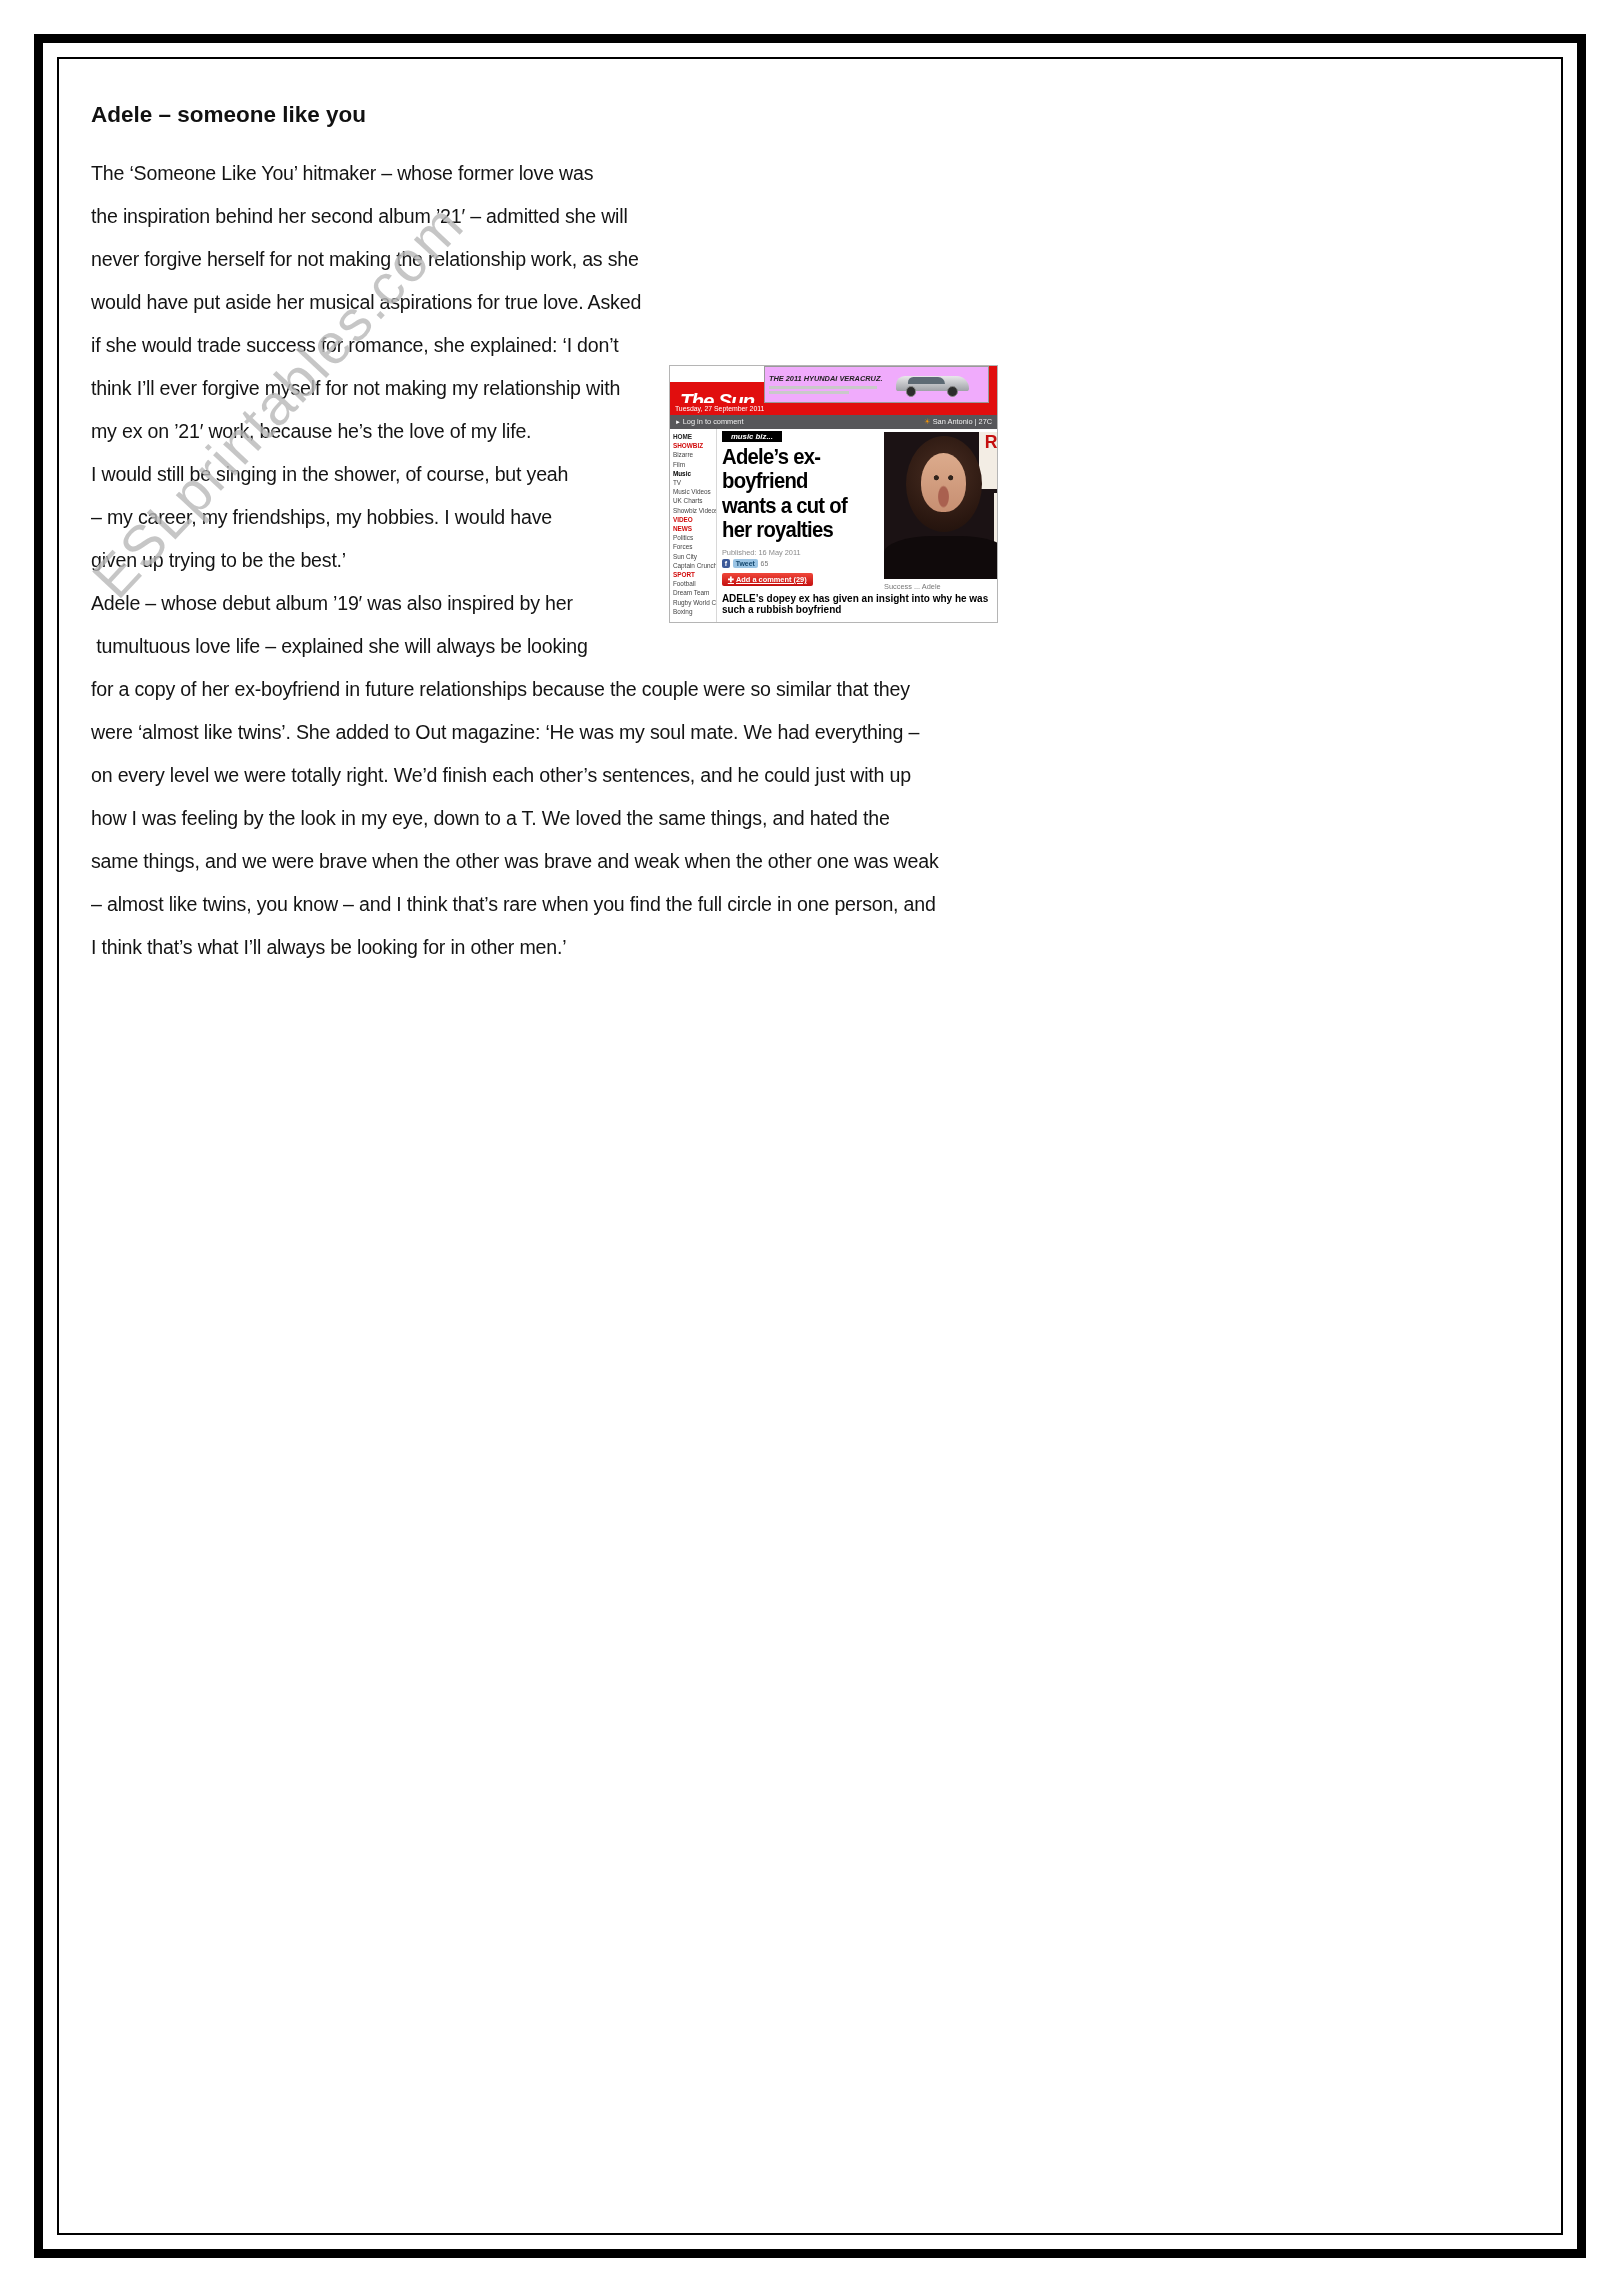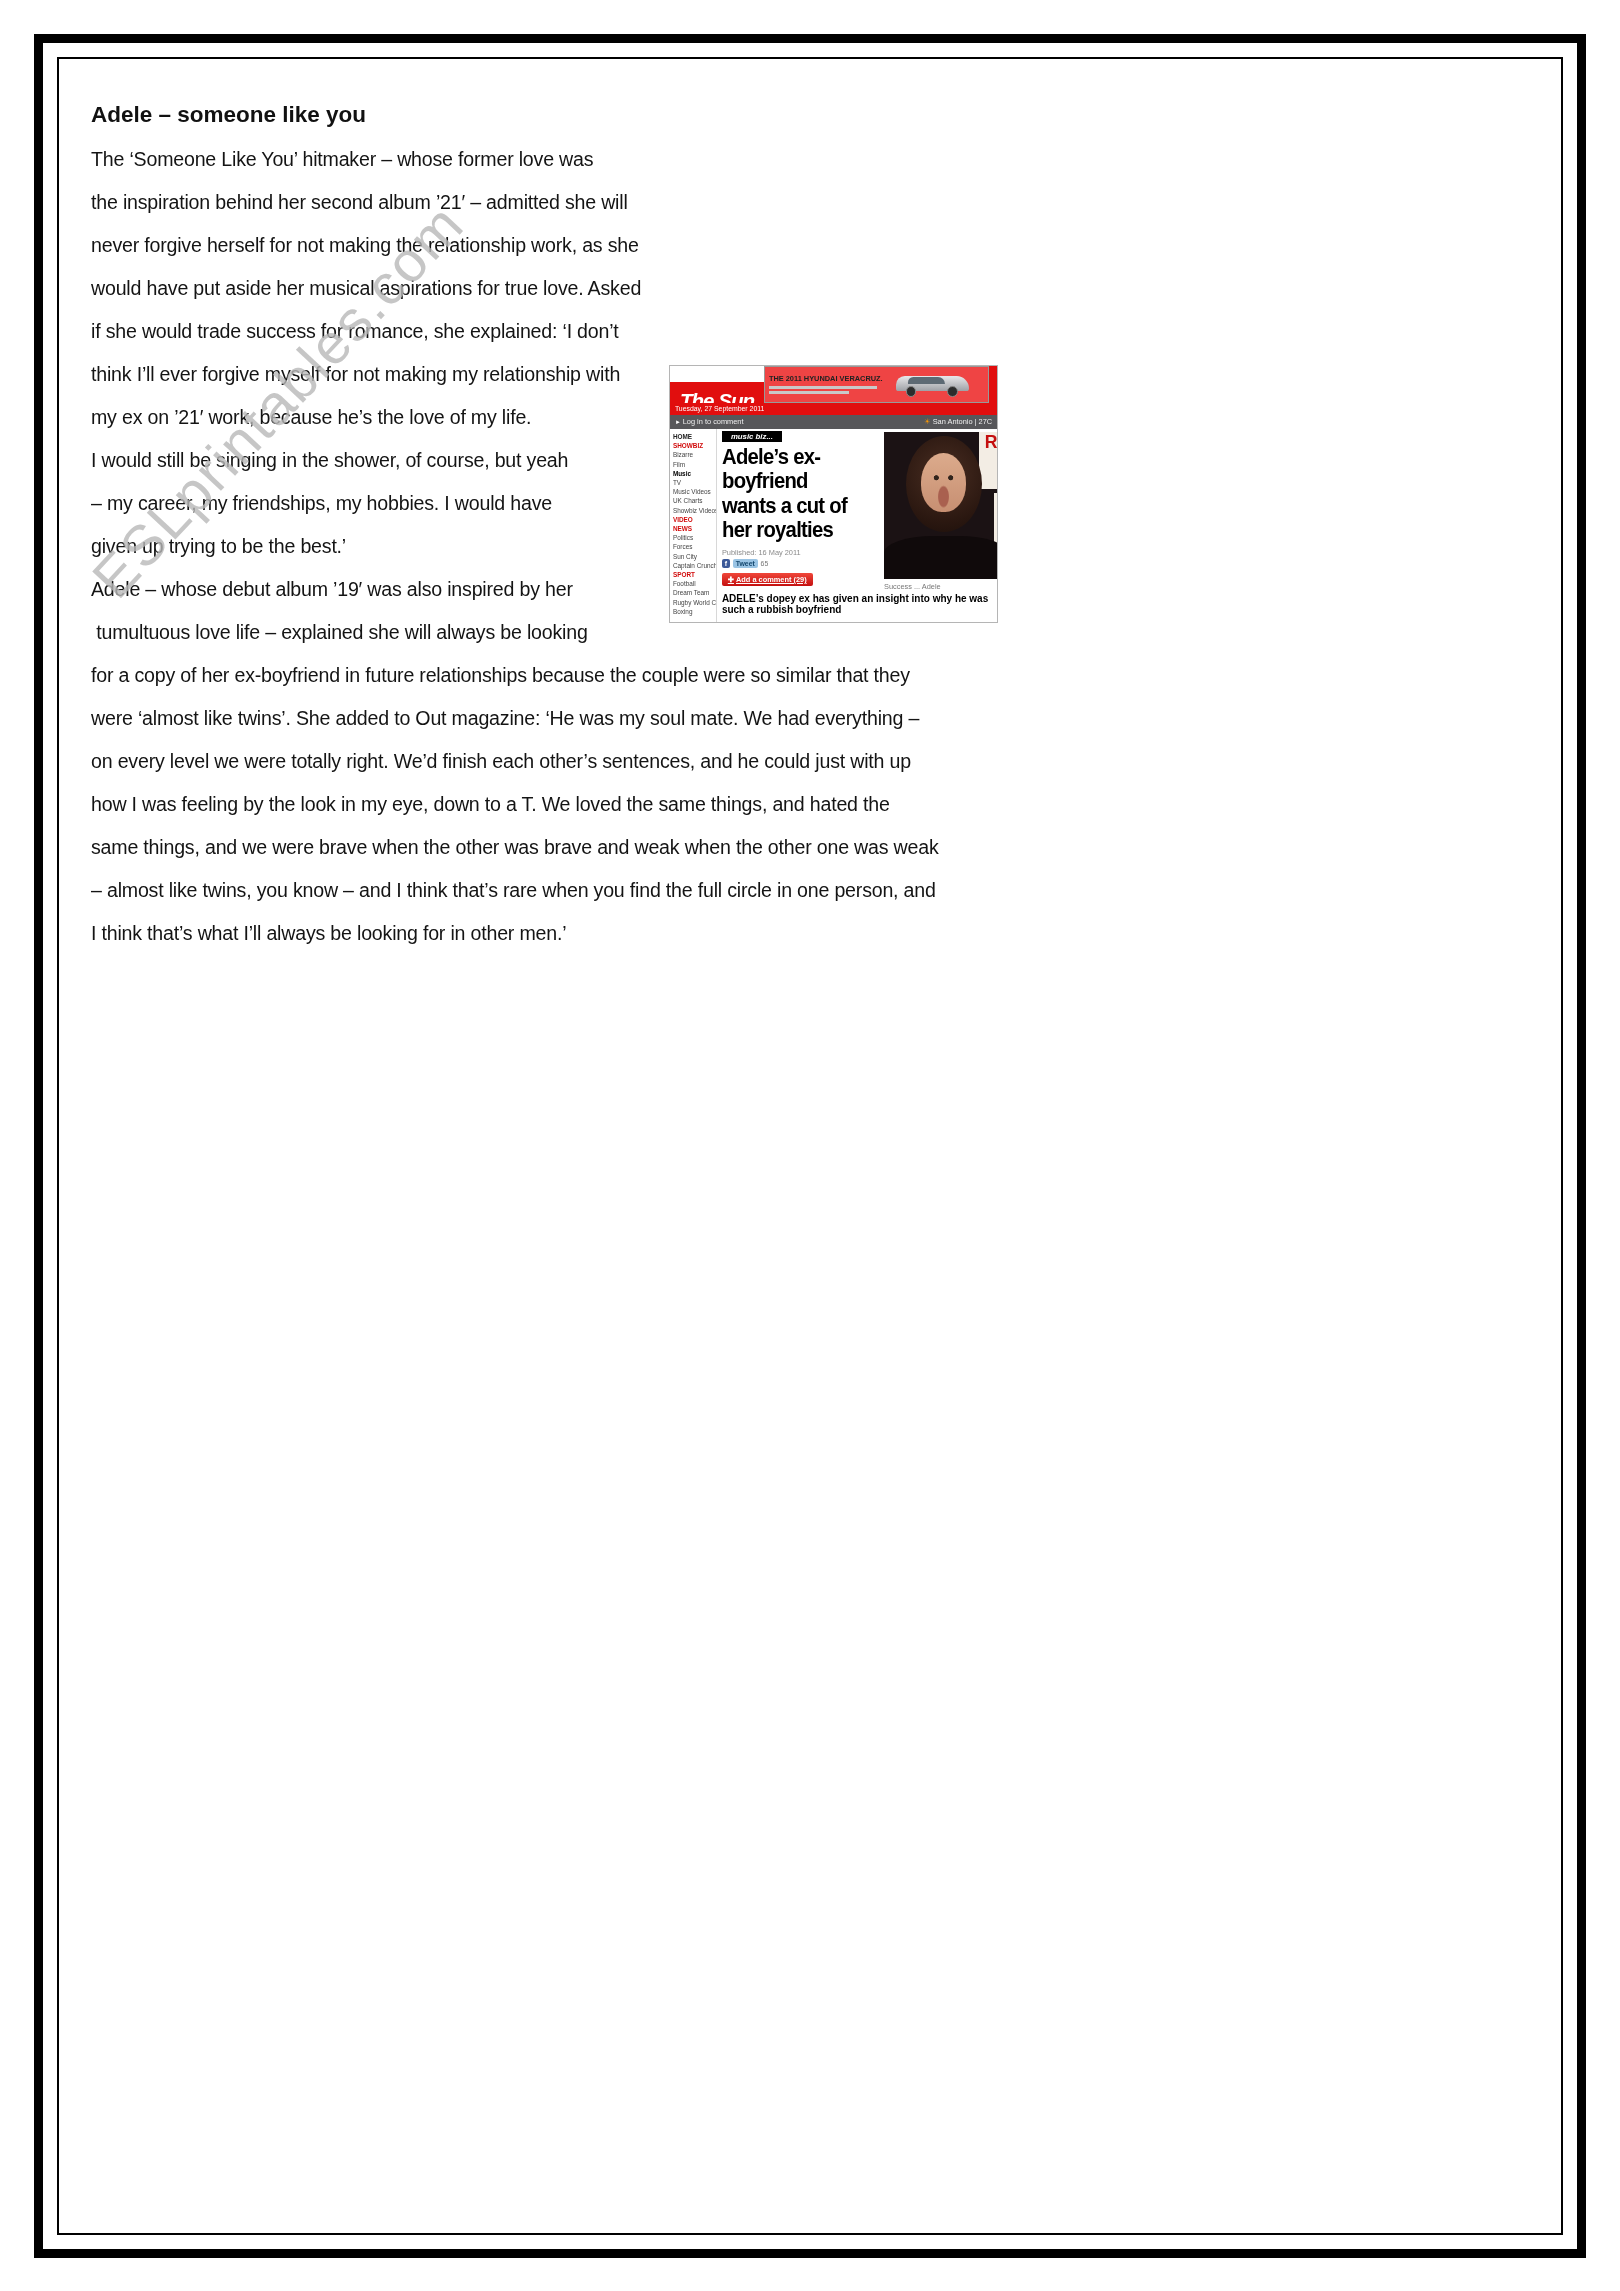--- a/index.html
+++ b/index.html
@@ -4,34 +4,34 @@
 <style>
   html,body{margin:0;padding:0;}
   body{
     width:1620px;height:2292px;position:relative;background:#fff;
     font-family:"Liberation Sans", sans-serif;color:#111;overflow:hidden;
   }
   .border-outer{position:absolute;left:34px;top:34px;right:34px;bottom:34px;border:9.8px solid #000;pointer-events:none;}
   .border-inner{position:absolute;left:57px;top:57px;right:57px;bottom:57px;border:2px solid #000;pointer-events:none;}
 
   .content{position:absolute;left:91px;top:101px;width:1431px;}
-  .title{font-size:22.5px;font-weight:bold;line-height:27.4px;margin-bottom:10px;letter-spacing:0;}
+  .title{font-size:22.5px;font-weight:bold;line-height:27.4px;margin-bottom:24px;letter-spacing:0;}
   .line{font-size:19.6px;line-height:43px;white-space:pre;letter-spacing:-0.2px;color:#141414;}
 
   .watermark{
     position:absolute;left:103px;top:555px;transform:rotate(-47deg);transform-origin:0 50%;
     font-size:57px;letter-spacing:2px;color:#b9b9b9;opacity:0.8;pointer-events:none;font-weight:400;
   }
 
   
   .sun{position:absolute;left:669px;top:365px;width:327px;height:256px;background:#fff;border:1px solid #b5b5b5;overflow:hidden;font-family:"Liberation Sans",sans-serif;}
   .sun-banner{position:absolute;left:0;top:0;width:327px;height:37px;}
   .sun-logo{position:absolute;left:0;top:16px;width:94px;height:37px;background:#e10e0e;color:#fff;
     font-weight:bold;font-style:italic;font-size:20.6px;display:flex;align-items:center;justify-content:center;letter-spacing:-1px;}
-  .sun-ad{position:absolute;left:94px;top:0;width:225px;height:37px;background:#ef4444;border:1px solid #999;box-sizing:border-box;display:flex;align-items:center;}
+  .sun-ad{position:absolute;left:94px;top:0;width:225px;height:37px;background:#f0abfc;border:1px solid #999;box-sizing:border-box;display:flex;align-items:center;font-style:italic;}
   .ad-text{padding-left:3.9px;width:123px;}
   .ad-title{font-size:7.4px;font-weight:bold;color:#222;line-height:8.8px;}
   .ad-bar{height:2.9px;background:#c9c9c9;margin-top:2px;width:108px;}
   .ad-bar.short{width:80px;}
   .ad-car{position:relative;width:84px;height:29px;}
   .car-body{position:absolute;left:3.9px;top:5.9px;width:73px;height:14.7px;background:linear-gradient(#e8e8ea,#9ea1a6);border-radius:9.8px 13.7px 2.9px 2.9px;}
   .car-glass{position:absolute;left:15.7px;top:6.9px;width:37px;height:6.9px;background:#5d6a74;border-radius:5.9px 7.8px 0 0;}
   .car-wheel{position:absolute;bottom:2px;width:8.8px;height:8.8px;border-radius:50%;background:#2c2c2c;border:1px solid #888;}
   .car-wheel.front{left:13.7px;} .car-wheel.rear{left:55px;}
   .sun-redstrip{position:absolute;right:0;top:0;width:7.8px;height:37px;background:#e10e0e;}

